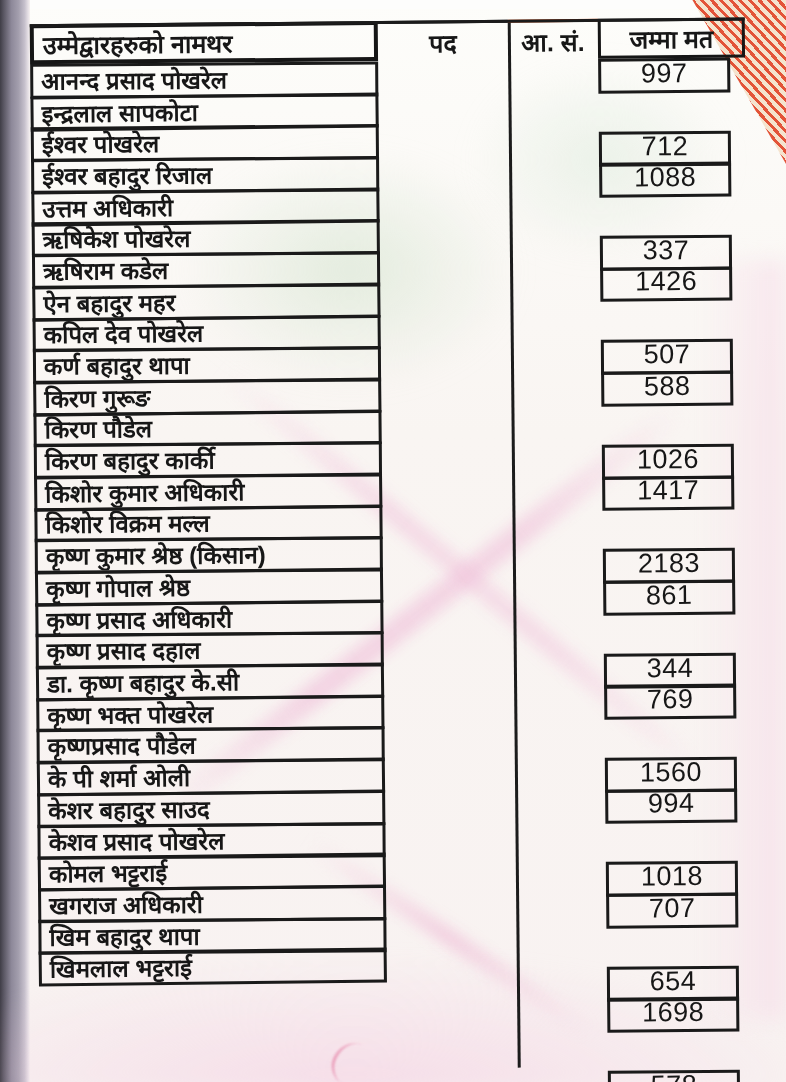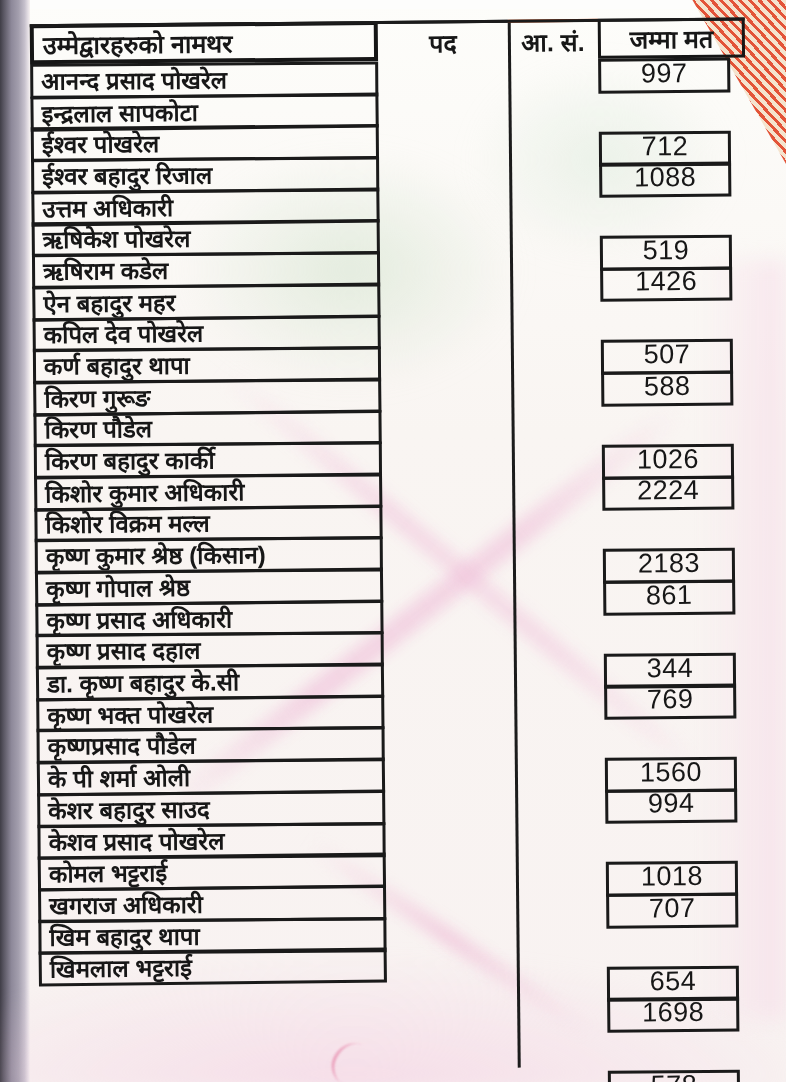--- a/index.html
+++ b/index.html
@@ -190,36 +190,36 @@
         <div class="vote-cell">
     <span>997</span>
   </div>
         <div class="vote-cell">
     <span>712</span>
   </div>
         <div class="vote-cell">
     <span>1088</span>
   </div>
         <div class="vote-cell">
-    <span>519</span>
+    <span>337</span>
   </div>
         <div class="vote-cell">
     <span>1426</span>
   </div>
         <div class="vote-cell">
     <span>507</span>
   </div>
         <div class="vote-cell">
     <span>588</span>
   </div>
         <div class="vote-cell">
     <span>1026</span>
   </div>
         <div class="vote-cell">
-    <span>2224</span>
+    <span>1417</span>
   </div>
         <div class="vote-cell">
     <span>2183</span>
   </div>
         <div class="vote-cell">
     <span>861</span>
   </div>
         <div class="vote-cell">
     <span>344</span>
   </div>

